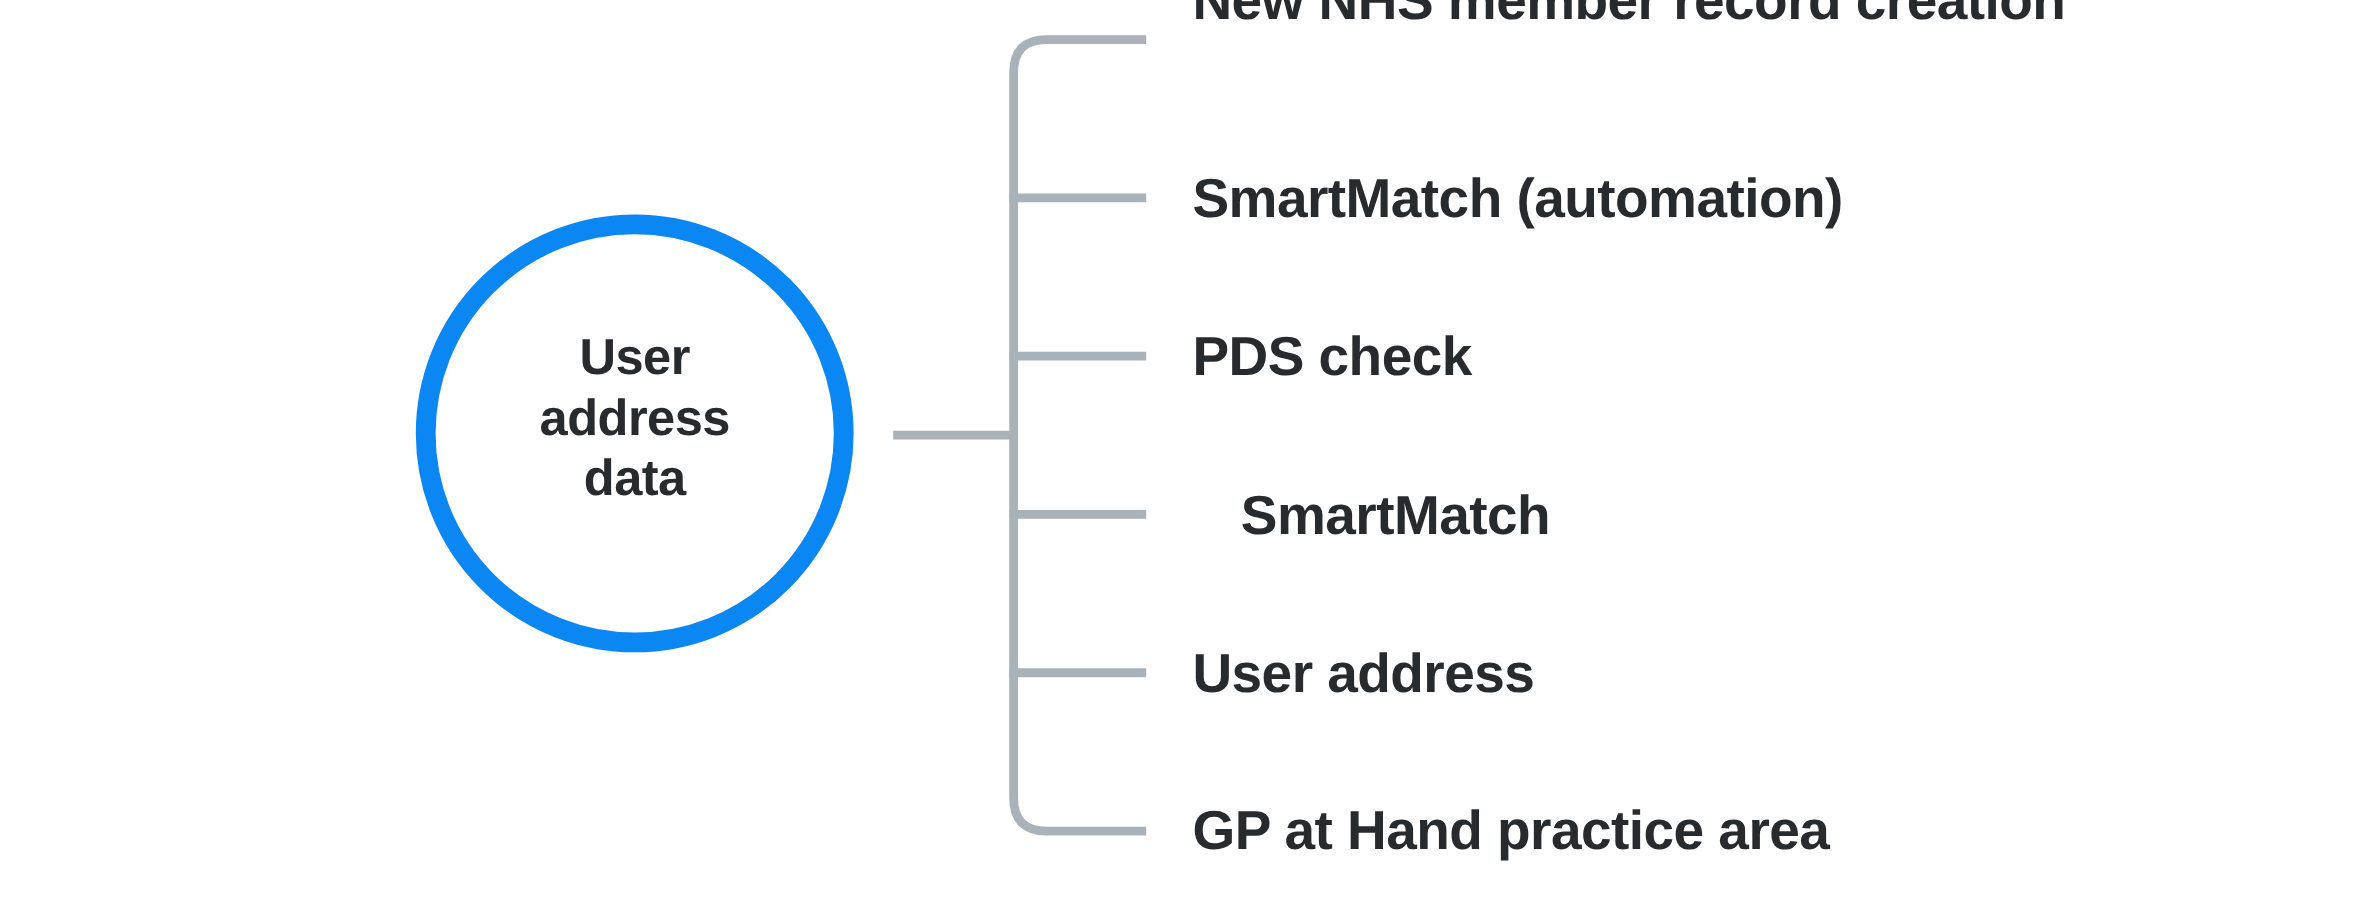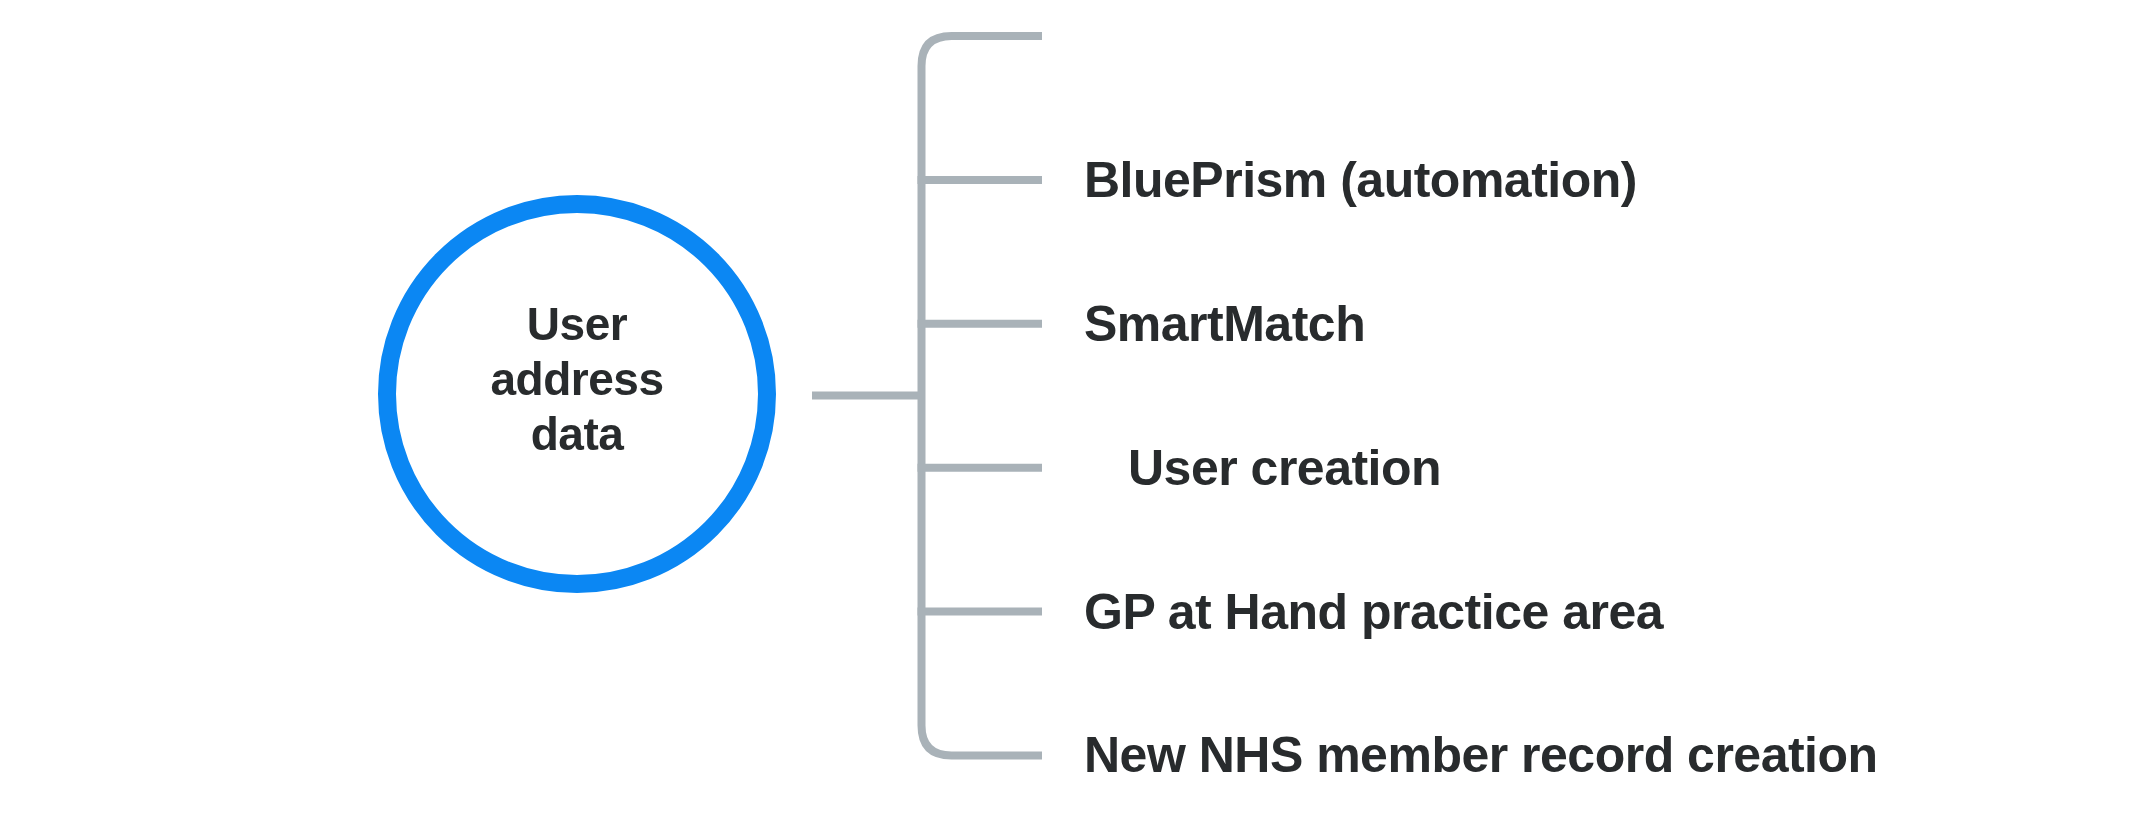--- a/index.html
+++ b/index.html
@@ -68,19 +68,20 @@
     <line x1="917.5" y1="179.9" x2="1042" y2="179.9" stroke-width="8" stroke="#a9b2b8"></line>
     <line x1="917.5" y1="323.8" x2="1042" y2="323.8" stroke-width="8" stroke="#a9b2b8"></line>
     <line x1="917.5" y1="467.7" x2="1042" y2="467.7" stroke-width="8" stroke="#a9b2b8"></line>
     <line x1="917.5" y1="611.6" x2="1042" y2="611.6" stroke-width="8" stroke="#a9b2b8"></line>
   </svg>
 
   <div class="root-label">User
 address
 data</div>
 
-  <div class="branch-label">BluePrism (automation)</div>
+  <div class="branch-label">SmartMatch (automation)</div>
+  <div class="branch-label">PDS check</div>
   <div class="branch-label">SmartMatch</div>
-  <div class="branch-label">User creation</div>
+  <div class="branch-label">User address</div>
   <div class="branch-label">GP at Hand practice area</div>
   <div class="branch-label">New NHS member record creation</div>
 
 </div>
 
 </body></html>

